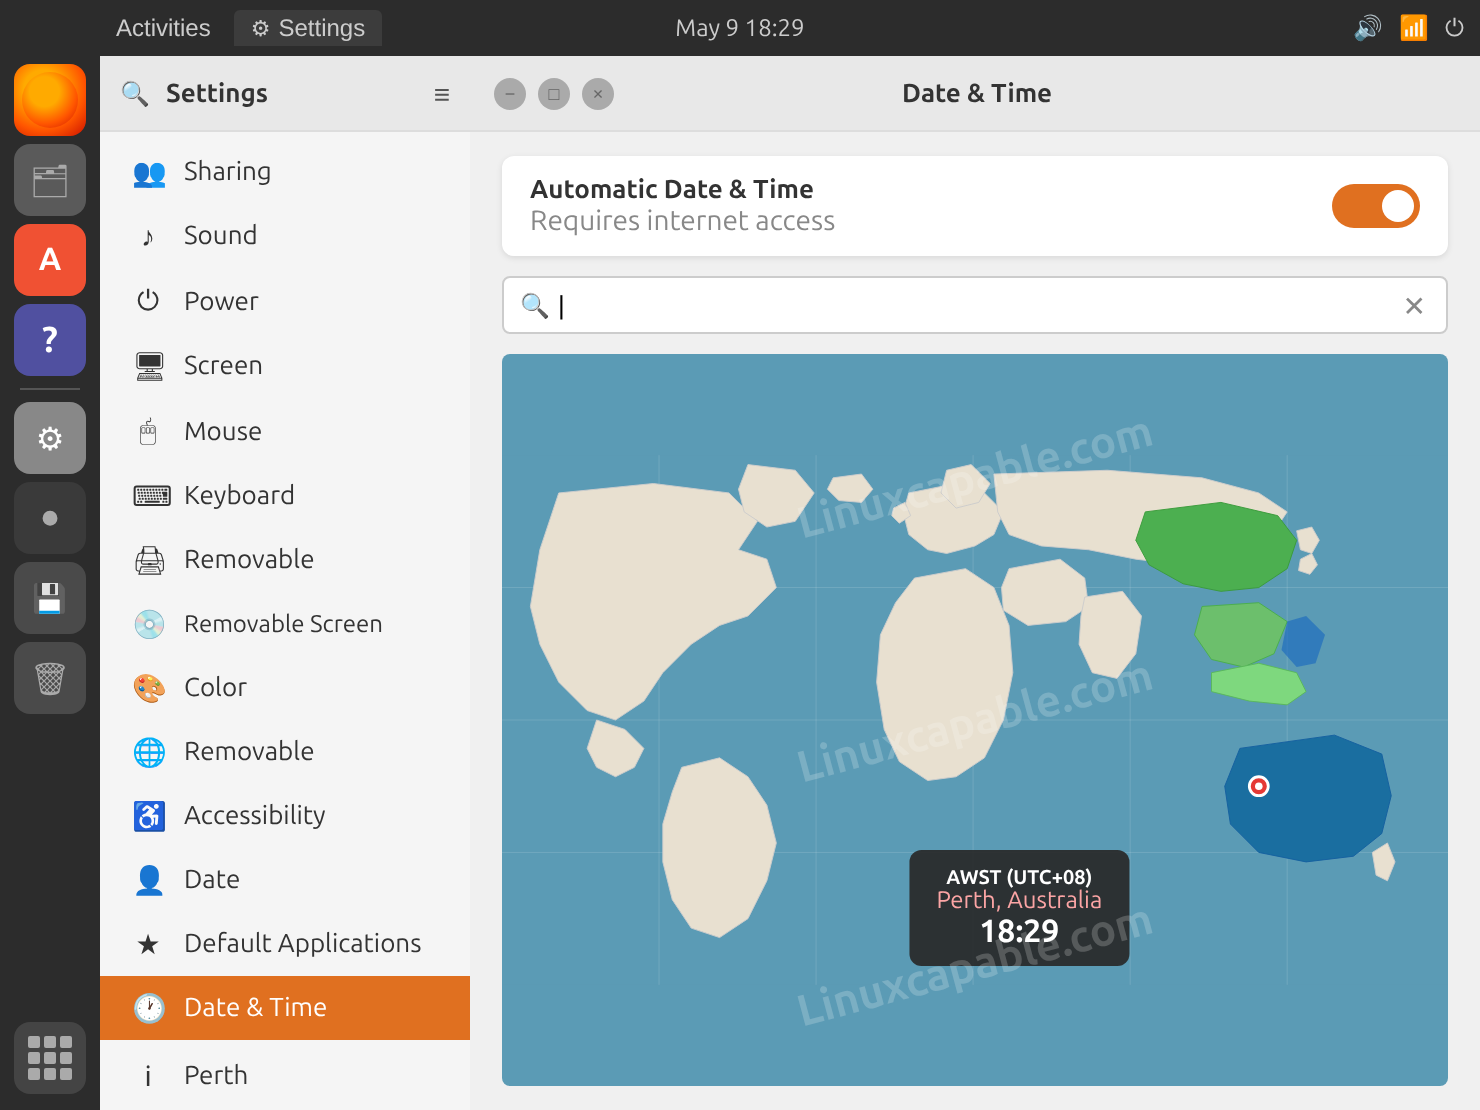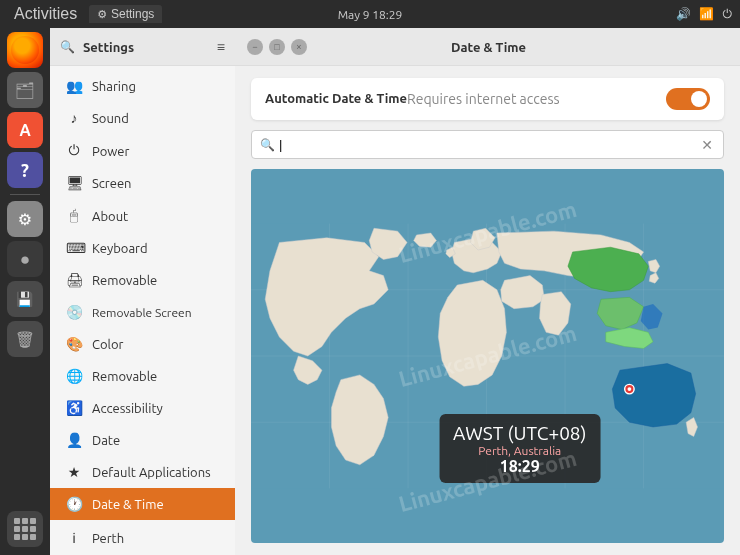--- a/index.html
+++ b/index.html
@@ -26,23 +26,24 @@
       position: relative;
       z-index: 10;
     }
     .top-bar-left { display: flex; align-items: center; gap: 6px; }
     .top-bar-center { position: absolute; left: 50%; transform: translateX(-50%); }
     .top-bar-right { display: flex; align-items: center; gap: 8px; }
     .activities-btn {
       background: none;
       border: none;
       color: #ccc;
-      font-size: 16px;
+      font-size: 12px;
       cursor: pointer;
       padding: 2px 6px;
+      margin-left: 44px;
     }
     .settings-tab {
       background: #3c3c3c;
       border: none;
       color: #ccc;
       font-size: 12px;
       cursor: pointer;
       padding: 2px 8px;
       border-radius: 3px 3px 0 0;
       display: flex;
@@ -165,21 +166,21 @@
 
     .auto-datetime-row {
       display: flex;
       align-items: center;
       justify-content: space-between;
       background: white;
       padding: 10px 14px;
       border-radius: 6px;
       box-shadow: 0 1px 3px rgba(0,0,0,0.1);
     }
-    .auto-datetime-label { display: flex; flex-direction: row; }
+    .auto-datetime-label { display: flex; flex-direction: column; }
     .auto-datetime-title { font-weight: bold; font-size: 13px; color: #333; }
     .auto-datetime-sub { font-size: 14px; color: #888; }
 
     
     .toggle {
       width: 44px;
       height: 22px;
       background: #e07020;
       border-radius: 11px;
       position: relative;
@@ -247,21 +248,21 @@
       transform: translateX(-30%);
       background: rgba(40,40,40,0.92);
       color: white;
       padding: 8px 14px;
       border-radius: 6px;
       text-align: center;
       font-size: 12px;
       z-index: 20;
       pointer-events: none;
     }
-    .map-tooltip-title { font-weight: normal; font-size: 19px; }
+    .map-tooltip-title { font-weight: bold; font-size: 10px; }
     .map-tooltip-location { font-size: 12px; color: #fca5a5; }
     .map-tooltip-time { font-size: 16px; font-weight: bold; }
     .land { fill: #e8e0d0; stroke: #ccc; stroke-width: 0.5; }
   </style>
 </head>
 <body>
 
 <div class="top-bar">
   <div class="top-bar-left">
     <button class="activities-btn">Activities</button>
@@ -327,21 +328,21 @@
       <div class="nav-item">
         <span class="nav-icon">⏻</span>
         <span>Power</span>
       </div>
       <div class="nav-item">
         <span class="nav-icon">🖥</span>
         <span>Screen</span>
       </div>
       <div class="nav-item">
         <span class="nav-icon">🖱</span>
-        <span>About</span>
+        <span>Mouse</span>
       </div>
       <div class="nav-item">
         <span class="nav-icon">⌨</span>
         <span>Keyboard</span>
       </div>
       <div class="nav-item">
         <span class="nav-icon">🖨</span>
         <span>Removable</span>
       </div>
       <div class="nav-item">

